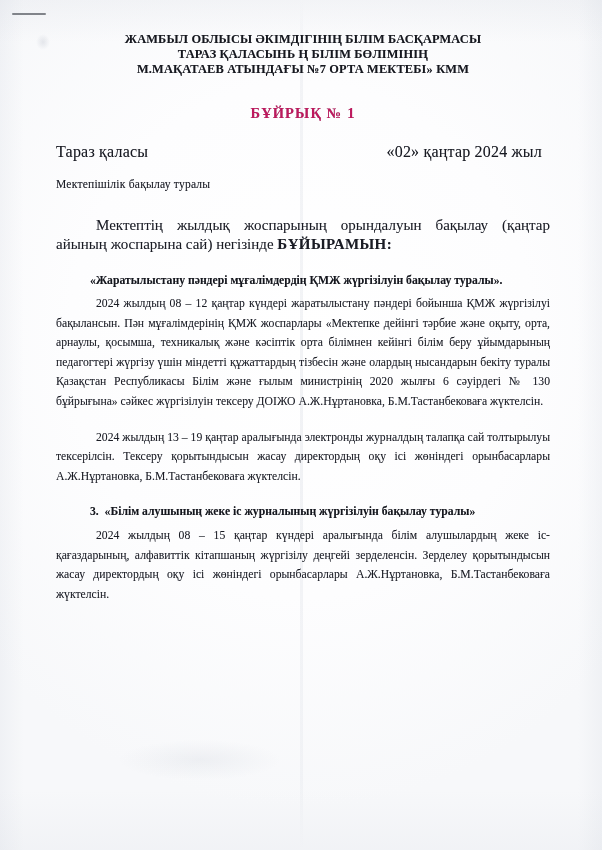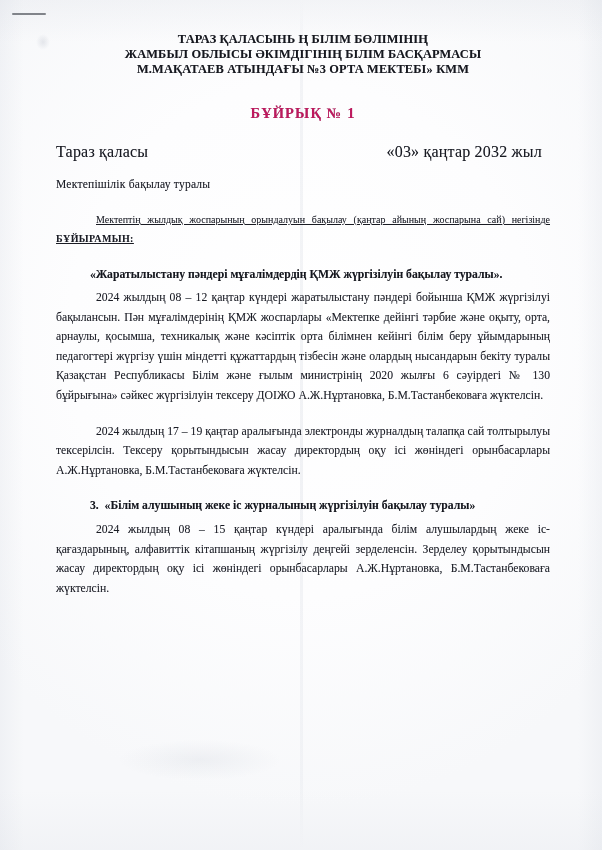--- a/index.html
+++ b/index.html
@@ -115,27 +115,26 @@
   .meta-row .date { letter-spacing: .2px; padding-right: 8px; }
 
   .subject {
     margin-top: 17px;
     font-size: 11.6px;
     font-weight: normal;
     letter-spacing: .2px;
   }
 
   .intro {
-    margin-top: 19px;
-    font-size: 10px;
+    margin-top: 25px;
+    font-size: 15px;
     line-height: 19.5px;
     text-align: justify;
     text-indent: 40px;
     color: #1a1c24;
-    text-decoration: underline;
   }
   .intro b { font-weight: bold; letter-spacing: .4px; }
 
   .clause { margin-top: 16px; }
 
   .clause-title {
     font-size: 11.7px;
     line-height: 19.5px;
     font-weight: bold;
     text-align: justify;
@@ -164,43 +163,43 @@
 
 <div class="paper"></div>
 <div class="edge-shade"></div>
 <div class="scan-mark"></div>
 <div class="smudge-a"></div>
 <div class="smudge-b"></div>
 
 <div class="sheet">
 
   <div class="org-header">
+    <span class="line">ЖАМБЫЛ ОБЛЫСЫ ӘКІМДІГІНІҢ БІЛІМ БАСҚАРМАСЫ</span>
     <span class="line">ТАРАЗ ҚАЛАСЫНЬ Ң  БІЛІМ БӨЛІМІНІҢ</span>
-    <span class="line">ЖАМБЫЛ ОБЛЫСЫ ӘКІМДІГІНІҢ БІЛІМ БАСҚАРМАСЫ</span>
-    <span class="line">М.МАҚАТАЕВ АТЫНДАҒЫ №3 ОРТА МЕКТЕБІ»  КММ</span>
+    <span class="line">М.МАҚАТАЕВ АТЫНДАҒЫ №7 ОРТА МЕКТЕБІ»  КММ</span>
   </div>
 
   <div class="doc-title">БҰЙРЫҚ  № 1</div>
 
   <div class="meta-row">
     <span class="city">Тараз қаласы</span>
-    <span class="date">«03» қаңтар 2032 жыл</span>
+    <span class="date">«02» қаңтар 2024 жыл</span>
   </div>
 
   <div class="subject">Мектепішілік бақылау туралы</div>
 
   <p class="intro"><span>Мектептің жылдық жоспарының орындалуын бақылау (қаңтар айының жоспарына сай) негізінде </span><b>БҰЙЫРАМЫН:</b></p>
 
   <div class="clause">
     <div class="clause-title">«Жаратылыстану пәндері мұғалімдердің ҚМЖ жүргізілуін бақылау туралы».</div>
     <div class="clause-body">2024 жылдың 08 – 12 қаңтар күндері жаратылыстану пәндері бойынша ҚМЖ жүргізілуі бақылансын. Пән мұғалімдерінің ҚМЖ жоспарлары «Мектепке дейінгі тәрбие және оқыту, орта, арнаулы, қосымша, техникалық және кәсіптік орта білімнен кейінгі білім беру ұйымдарының педагогтері жүргізу үшін міндетті құжаттардың тізбесін және олардың нысандарын бекіту туралы Қазақстан Республикасы Білім және ғылым министрінің 2020 жылғы 6 сәуірдегі № 130 бұйрығына» сәйкес жүргізілуін тексеру ДОІЖО А.Ж.Нұртановка, Б.М.Тастанбековаға жүктелсін.</div>
   </div>
 
   <div class="clause">
-    <div class="clause-body">2024 жылдың 17 – 19 қаңтар аралығында электронды журналдың талапқа сай толтырылуы тексерілсін. Тексеру қорытындысын жасау директордың оқу ісі жөніндегі орынбасарлары А.Ж.Нұртановка, Б.М.Тастанбековаға жүктелсін.</div>
+    <div class="clause-body">2024 жылдың 13 – 19 қаңтар аралығында электронды журналдың талапқа сай толтырылуы тексерілсін. Тексеру қорытындысын жасау директордың оқу ісі жөніндегі орынбасарлары А.Ж.Нұртановка, Б.М.Тастанбековаға жүктелсін.</div>
   </div>
 
   <div class="clause">
     <div class="clause-title tight"><span>3.</span>&nbsp; <span>«Білім алушының жеке іс журналының жүргізілуін бақылау туралы»</span></div>
     <div class="clause-body">2024 жылдың 08 – 15 қаңтар күндері аралығында білім алушылардың жеке іс-қағаздарының, алфавиттік кітапшаның жүргізілу деңгейі зерделенсін. Зерделеу қорытындысын жасау директордың оқу ісі жөніндегі орынбасарлары А.Ж.Нұртановка, Б.М.Тастанбековаға жүктелсін.</div>
   </div>
 
   <div class="clause">
   </div>
 

